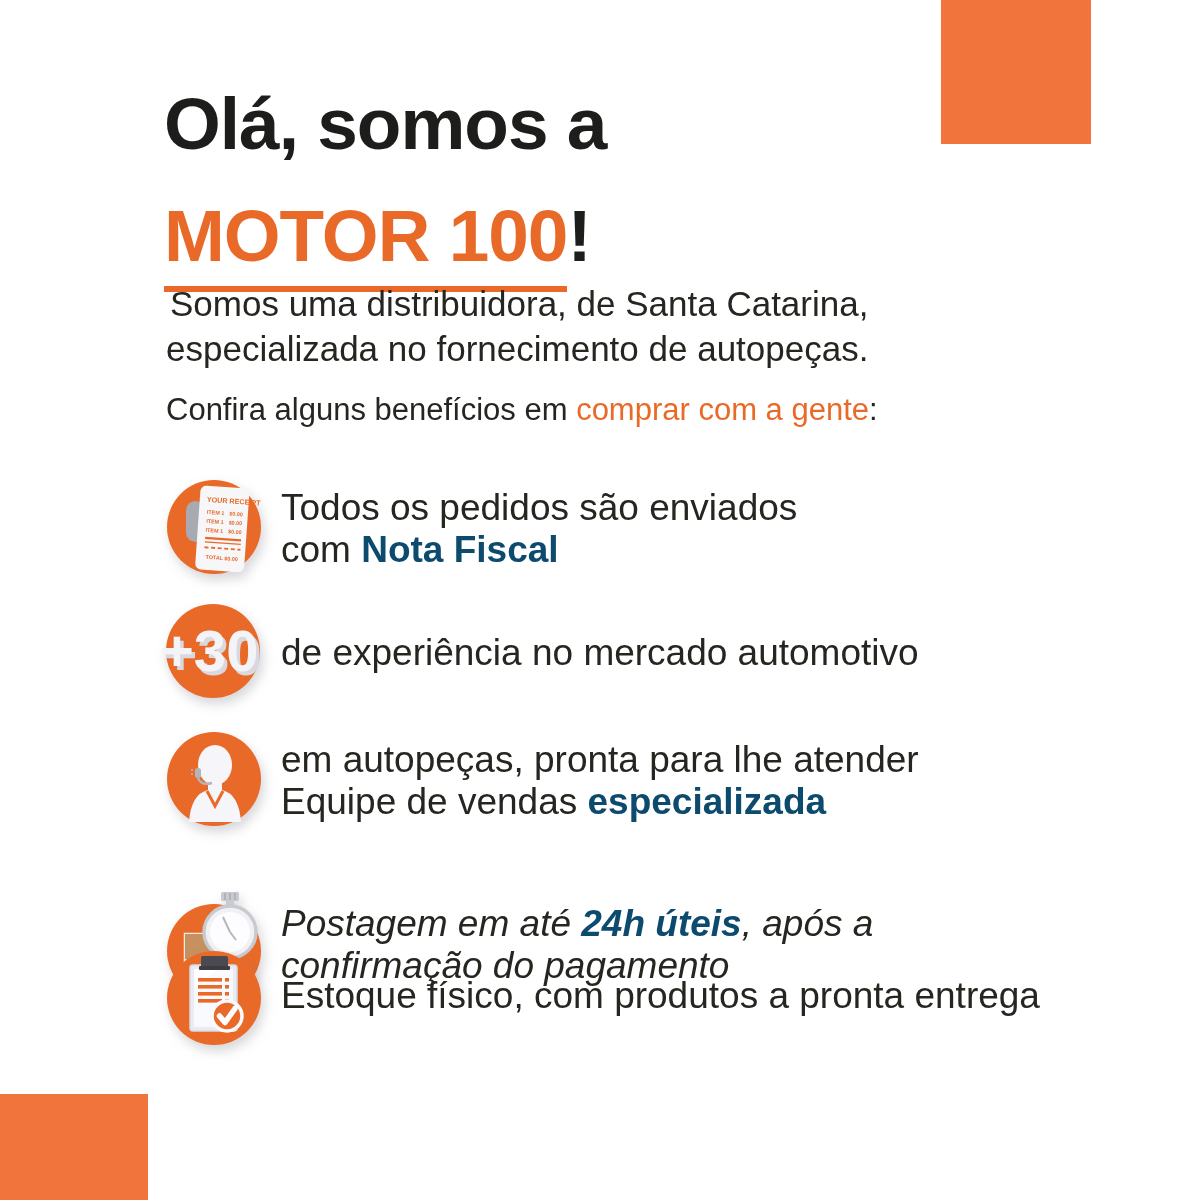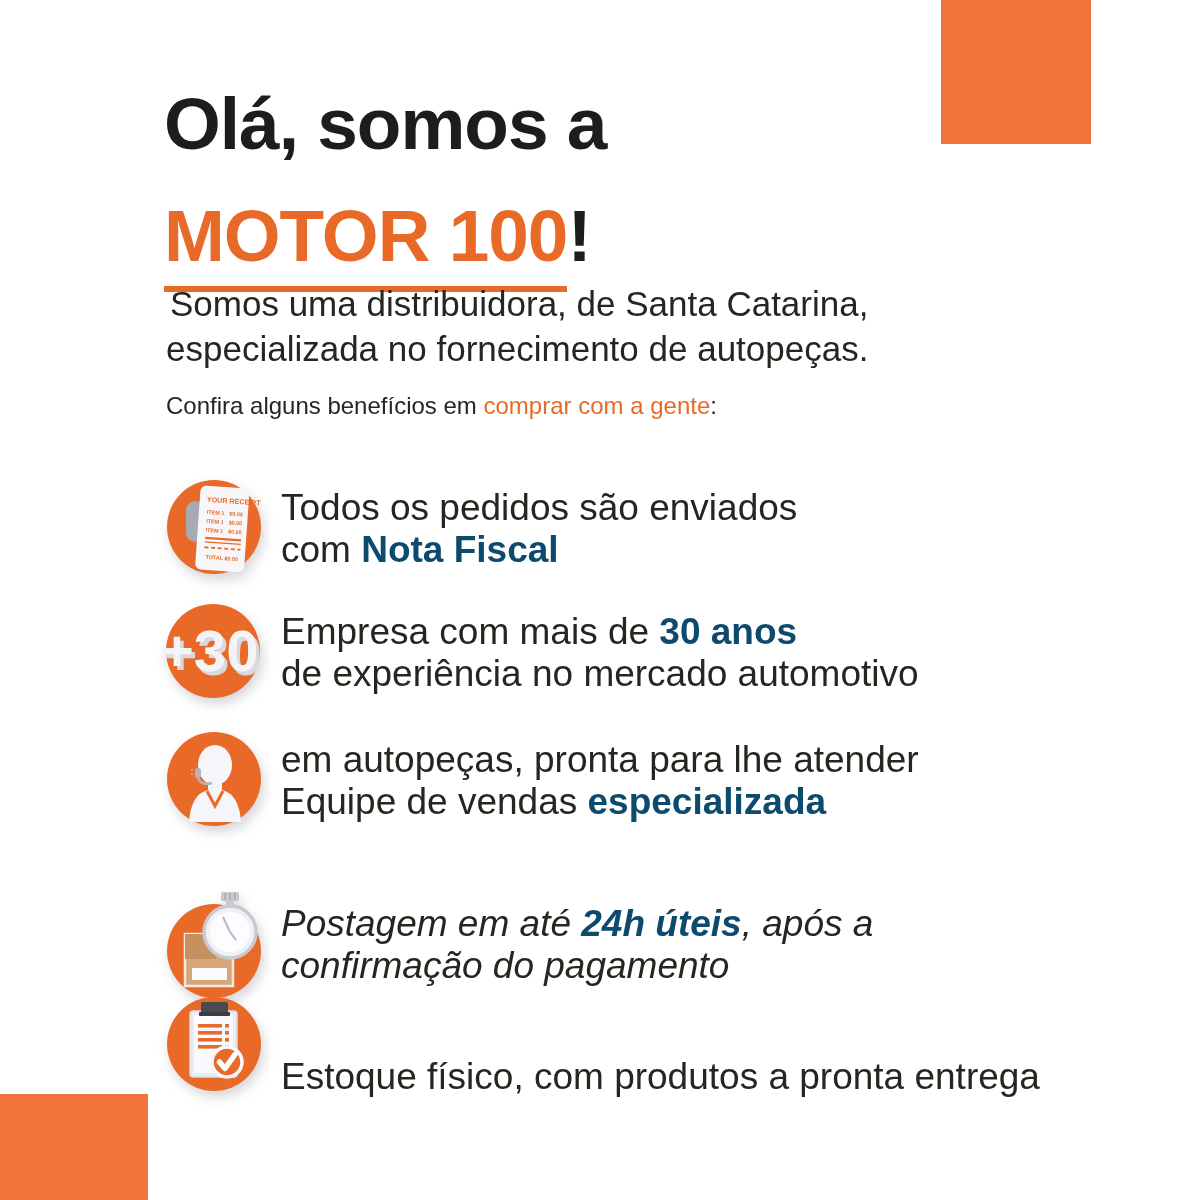--- a/index.html
+++ b/index.html
@@ -11,28 +11,28 @@
   .sq-tr{top:0;right:0;width:150px;height:144px;}
   .sq-bl{bottom:0;left:0;width:148px;height:106px;}
 
   .title{position:absolute;left:164px;top:80px;font-size:73px;line-height:88px;
          font-weight:800;color:#1D1D1B;letter-spacing:-1px;white-space:nowrap;}
   .brand{color:#E96A28;display:inline-block;border-bottom:6px solid #E96A28;padding-bottom:6px;margin-top:24px;}
   .bang{color:#1D1D1B;}
 
   .intro{position:absolute;left:166px;top:281px;font-size:35px;line-height:45px;
          color:#262621;white-space:nowrap;font-weight:400;text-align:right;}
-  .lead{position:absolute;left:166px;top:392px;font-size:24px;color:#262621;white-space:nowrap;}
+  .lead{position:absolute;left:166px;top:392px;font-size:31px;color:#262621;white-space:nowrap;}
   .hl{color:#E96A28;}
   .hlb{color:#0c4a6e;font-weight:700;}
 
   .benefit{position:absolute;left:163px;display:flex;align-items:center;gap:16px;}
   .bicon{flex:none;filter:drop-shadow(3px 6px 6px rgba(120,120,132,.30));}
   .btxt{font-size:37px;line-height:42px;color:#262621;white-space:nowrap;}
-  #b1{top:476px;} #b2{top:600px;} #b3{top:728px;} #b4{top:886px;font-style:italic;} #b5{top:986px;align-items:flex-end;}
+  #b1{top:476px;} #b2{top:600px;} #b3{top:728px;} #b4{top:886px;font-style:italic;} #b5{top:940px;}
   #b2 .bicon{margin-left:-16px;}
 </style>
 </head>
 <body>
 
 <div class="page">
 
   <div class="sq sq-tr"></div>
   <div class="sq sq-bl"></div>
 
@@ -77,21 +77,20 @@
 
   <div class="benefit" id="b2">
     <div class="bicon">
       <svg width="118" height="102" viewBox="0 0 118 102">
         <circle cx="66" cy="51" r="47" fill="#E96A28"></circle>
         <text x="13" y="71" font-size="58" font-weight="800" fill="#D8D8DE" transform="translate(3.5,3.5)">+30</text>
         <text x="13" y="71" font-size="58" font-weight="800" fill="#F4F4F8">+30</text>
       </svg>
     </div>
     <div class="btxt">
-      <div><span>Empresa com mais de </span><span class="hlb">30 anos</span></div>
       <div><span>de experiência no mercado automotivo</span></div>
     </div>
   </div>
 
   <div class="benefit" id="b3">
     <div class="bicon">
       <svg width="102" height="102" viewBox="0 0 102 102">
         <circle cx="51" cy="51" r="47" fill="#E96A28"></circle>
         <ellipse cx="52" cy="37" rx="17" ry="20" fill="#F6F6FA"></ellipse>
         <rect x="45" y="50" width="14" height="15" fill="#F6F6FA"></rect>

